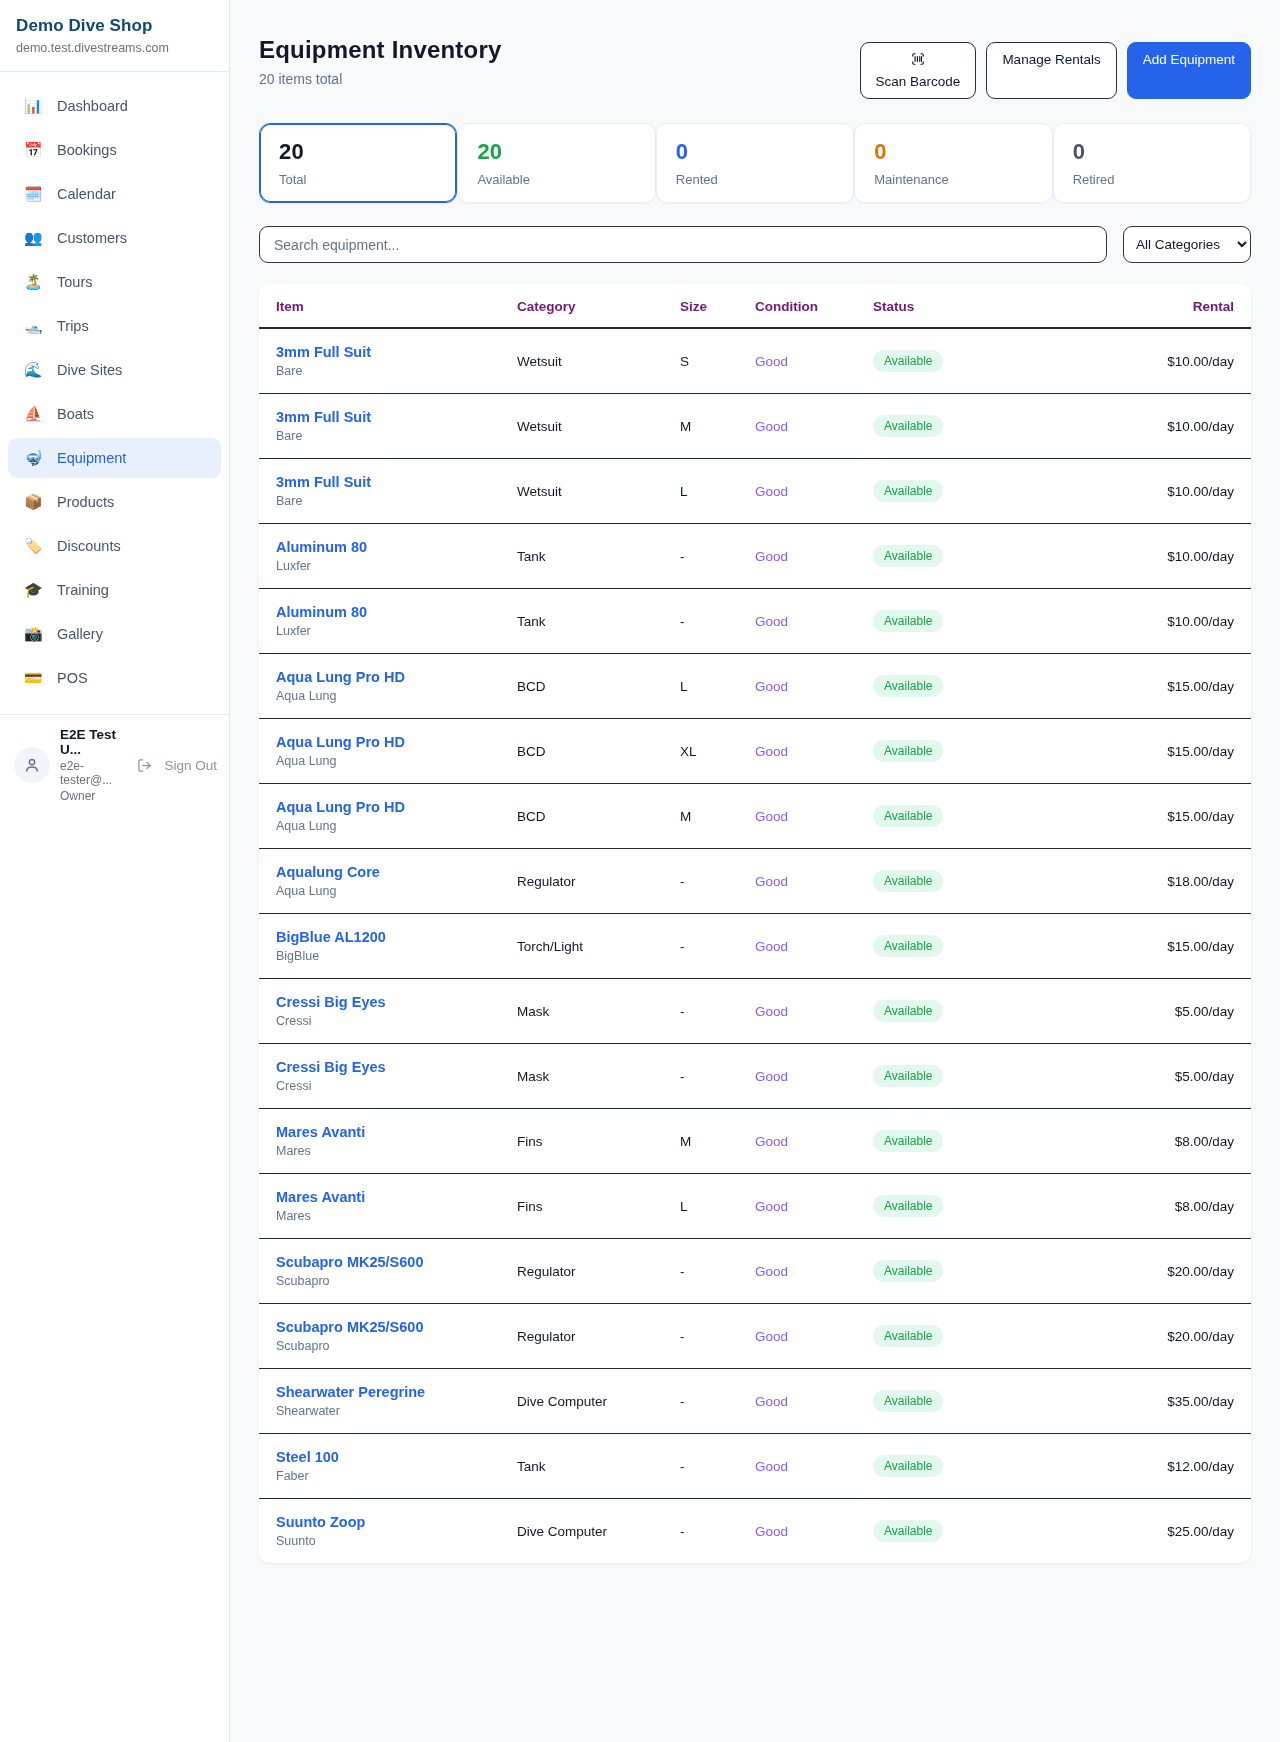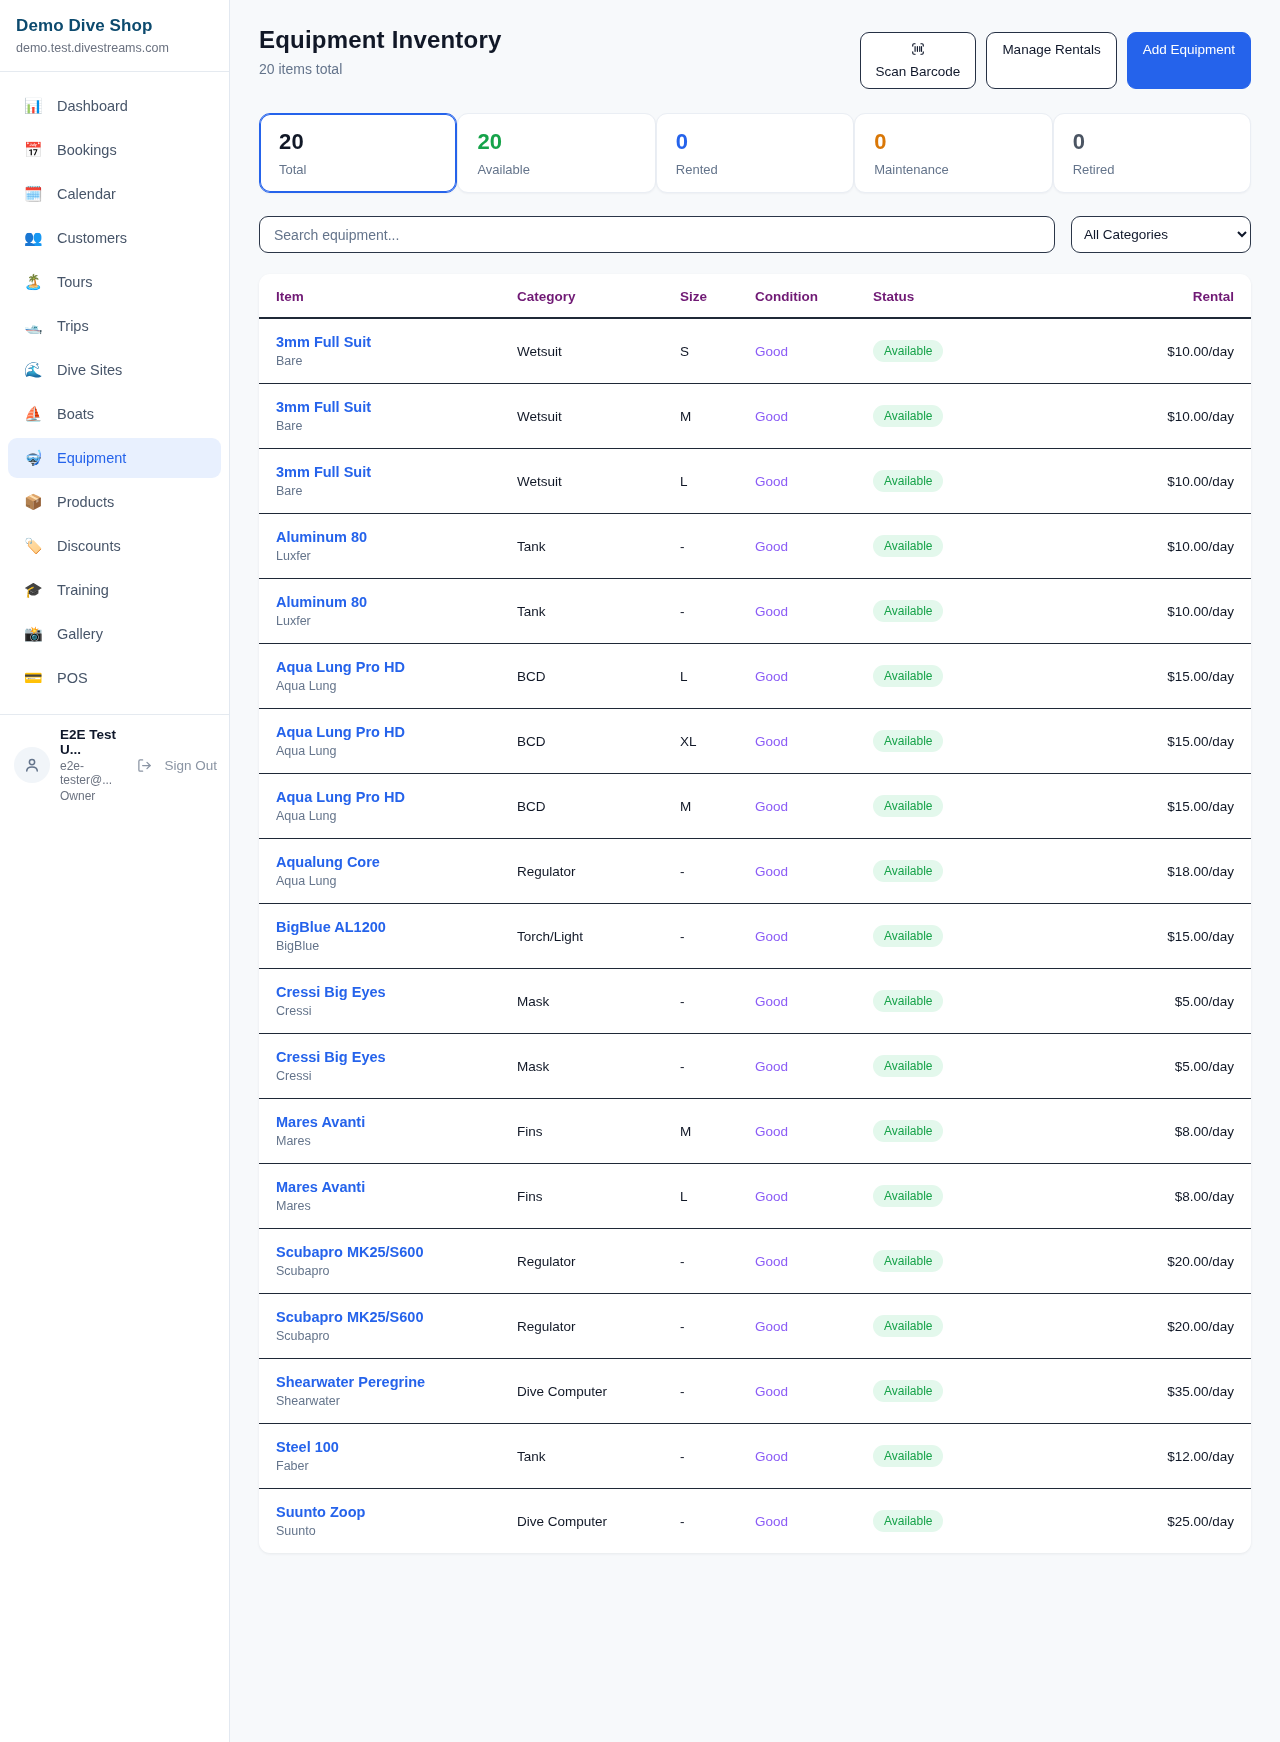--- a/index.html
+++ b/index.html
@@ -44,21 +44,21 @@
     flex:none;
   }
   .user-meta { flex:1; min-width:0; }
   .user-name { font-size:13.5px; font-weight:700; color:#0f172a; }
   .user-email, .user-role { font-size:12px; color:#6b7280; margin-top:2px; }
   .signout {
     display:flex; align-items:center; gap:12px;
     color:#8a94a3; font-size:13.5px; cursor:pointer; white-space:nowrap;
   }
   
-  main { flex:1; padding:26px 29px 30px; min-width:0; }
+  main { flex:1; padding:26px 29px 30px; min-width:0;margin-top:10px; }
   .page-head { display:flex; justify-content:space-between; align-items:flex-start; }
   .page-title { font-size:24px; font-weight:700; color:#111827; letter-spacing:.2px; }
   .page-sub { font-size:14px; color:#64748b; margin-top:7px; }
   .head-actions { display:flex; gap:10px; margin-top:6px; }
   .btn {
     display:inline-flex; align-items:center; gap:8px;
     font-family:"Liberation Sans",sans-serif;
     font-size:13.5px; border-radius:9px; padding:9px 15px;
     background:#ffffff; border:1px solid #253044; color:#0f172a;
     cursor:pointer; white-space:nowrap;flex-direction:column;
@@ -75,21 +75,21 @@
   .stat-label { font-size:13px; color:#64748b; margin-top:7px; }
   
   .filters { display:flex; gap:16px; margin-top:23px; }
   .search-input {
     flex:1; height:37px; border:1px solid #2b3648; border-radius:9px;
     padding:0 14px; font-size:14px; color:#0f172a; background:#fff;
     font-family:"Liberation Sans",sans-serif; outline:none;
   }
   .search-input::placeholder { color:#64748b; }
   .cat-select {
-    width:180px; height:37px; border:1px solid #2b3648; border-radius:9px;
+    width:128px; height:37px; border:1px solid #2b3648; border-radius:9px;
     background:#fff; font-size:13.5px; color:#0f172a; padding:0 8px;
     font-family:"Liberation Sans",sans-serif;
   }
   
   .table-card {
     margin-top:21px; background:#ffffff; border-radius:11px;
     box-shadow:0 1px 3px rgba(16,24,40,.07); overflow:hidden;
   }
   table { width:100%; border-collapse:collapse; table-layout:fixed; }
   col.c-item{width:250px} col.c-cat{width:163px} col.c-size{width:75px}

